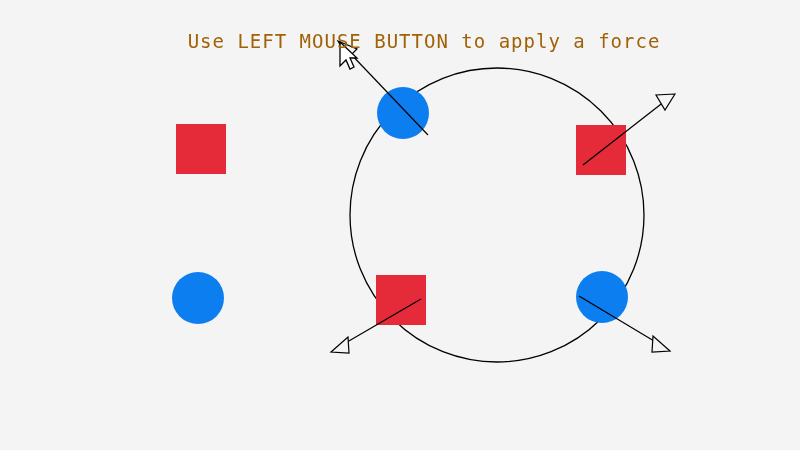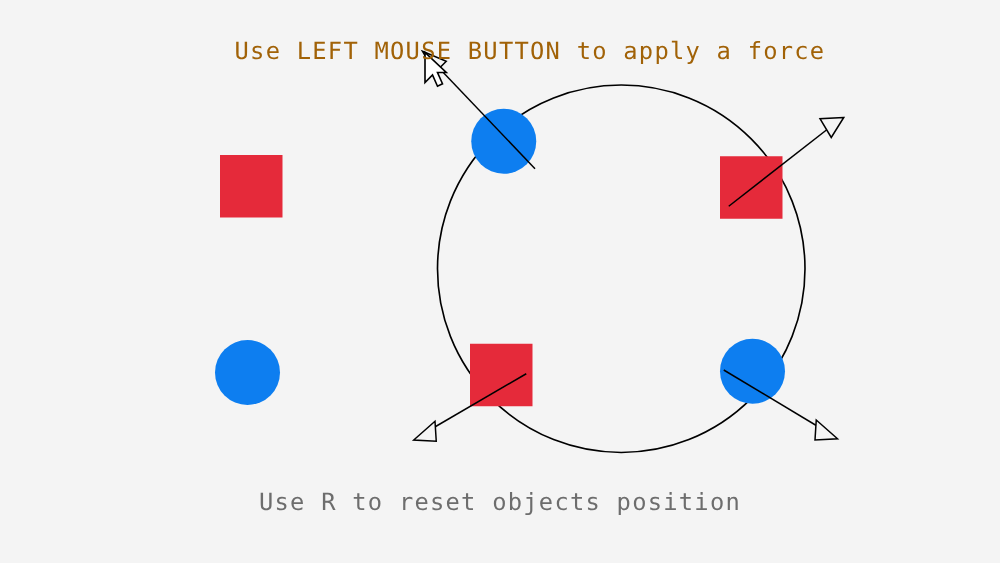--- a/index.html
+++ b/index.html
@@ -83,15 +83,14 @@
     </g>
 
     <g>
       <polygon points="340,42 340,66 346,60 350,69 354,67 350,58 357,58" fill="#ffffff" stroke="#000000" stroke-width="1.3" stroke-linejoin="miter"></polygon>
     </g>
 
   </svg>
 
   <div class="hint-text" id="hint-top">Use LEFT MOUSE BUTTON to apply a force</div>
 
-  <div class="hint-text" id="hint-bottom">Use R to reset objects position</div>
 
 </div>
 
 </body></html>

